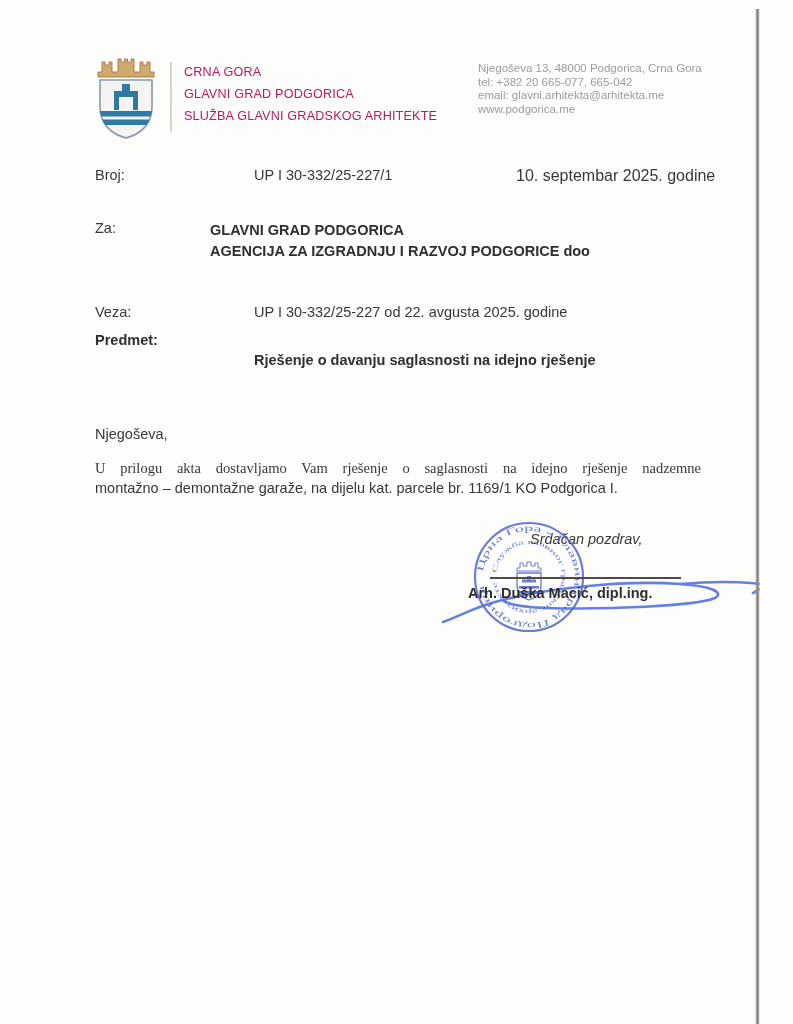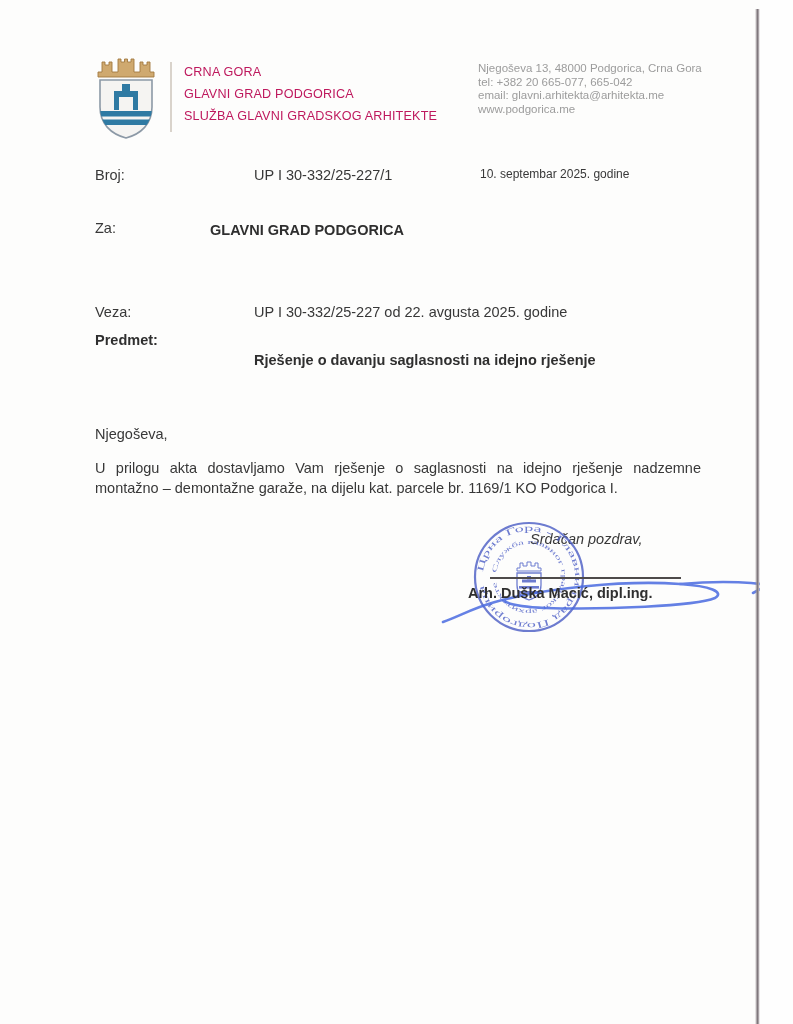--- a/index.html
+++ b/index.html
@@ -15,28 +15,28 @@
   
   .logo{left:90px;top:53px;}
   .lh-divider{left:170px;top:62px;width:2px;height:70px;background:#d9d3cb;}
   .org-block{left:184px;top:61px;font-size:12.6px;line-height:22.2px;color:#be185d;letter-spacing:.2px;white-space:nowrap;}
   .contact-block{left:478px;top:62px;font-size:11.5px;line-height:13.6px;color:#9c9c9c;white-space:nowrap;}
 
   
   .row-label{left:95px;font-size:14.5px;white-space:nowrap;}
   .row-value{left:218px;font-size:14.5px;white-space:nowrap;margin-left:36px;}
   .bold{font-weight:bold;color:#2f2f2f;}
-  .date{left:480px;top:167px;font-size:12px;white-space:nowrap;}
+  .date{left:516px;top:167px;font-size:16px;white-space:nowrap;}
 
   .za-lines{left:210px;top:220px;font-size:14.5px;line-height:20.6px;white-space:nowrap;}
 
   
   .salutation{left:95px;top:426px;font-size:14.5px;}
   .paragraph{left:95px;top:458px;width:606px;font-size:14.5px;line-height:20px;}
-  .paragraph .just{text-align:justify;text-align-last:justify;}
+  .paragraph .just{text-align:justify;text-align-last:justify;font-family:Liberation Serif, serif;}
 
   
   .closing{left:530px;top:531px;font-size:14.5px;font-style:italic;}
   .stamp{left:469px;top:517px;opacity:.8;}
   .sig-line{left:490px;top:577px;width:191px;height:2px;background:#4e4a4a;}
   .sig-stroke{left:425px;top:572px;}
   .sign-block{left:468px;top:585px;width:232px;text-align:left;font-size:14.5px;line-height:17.5px;}
 
   
   .scan-edge{left:755px;top:9px;width:5px;height:1015px;
@@ -77,20 +77,21 @@
   <div>www.podgorica.me</div>
 </div>
 
 <div class="abs row-label" style="top:167px">Broj:</div>
 <div class="abs row-value" style="top:167px">UP I 30-332/25-227/1</div>
 <div class="abs date">10. septembar 2025. godine</div>
 
 <div class="abs row-label" style="top:220px">Za:</div>
 <div class="abs za-lines">
   <div class="bold">GLAVNI GRAD PODGORICA</div>
+  <div class="bold">AGENCIJA ZA IZGRADNJU I RAZVOJ PODGORICE doo</div>
 </div>
 
 <div class="abs row-label" style="top:304px">Veza:</div>
 <div class="abs row-value" style="top:304px">UP I 30-332/25-227 od 22. avgusta 2025. godine</div>
 
 <div class="abs row-label bold" style="top:332px">Predmet:</div>
 <div class="abs row-value bold" style="top:352px">Rješenje o davanju saglasnosti na idejno rješenje</div>
 
 <div class="abs salutation">Njegoševa,</div>
 <div class="abs paragraph">

